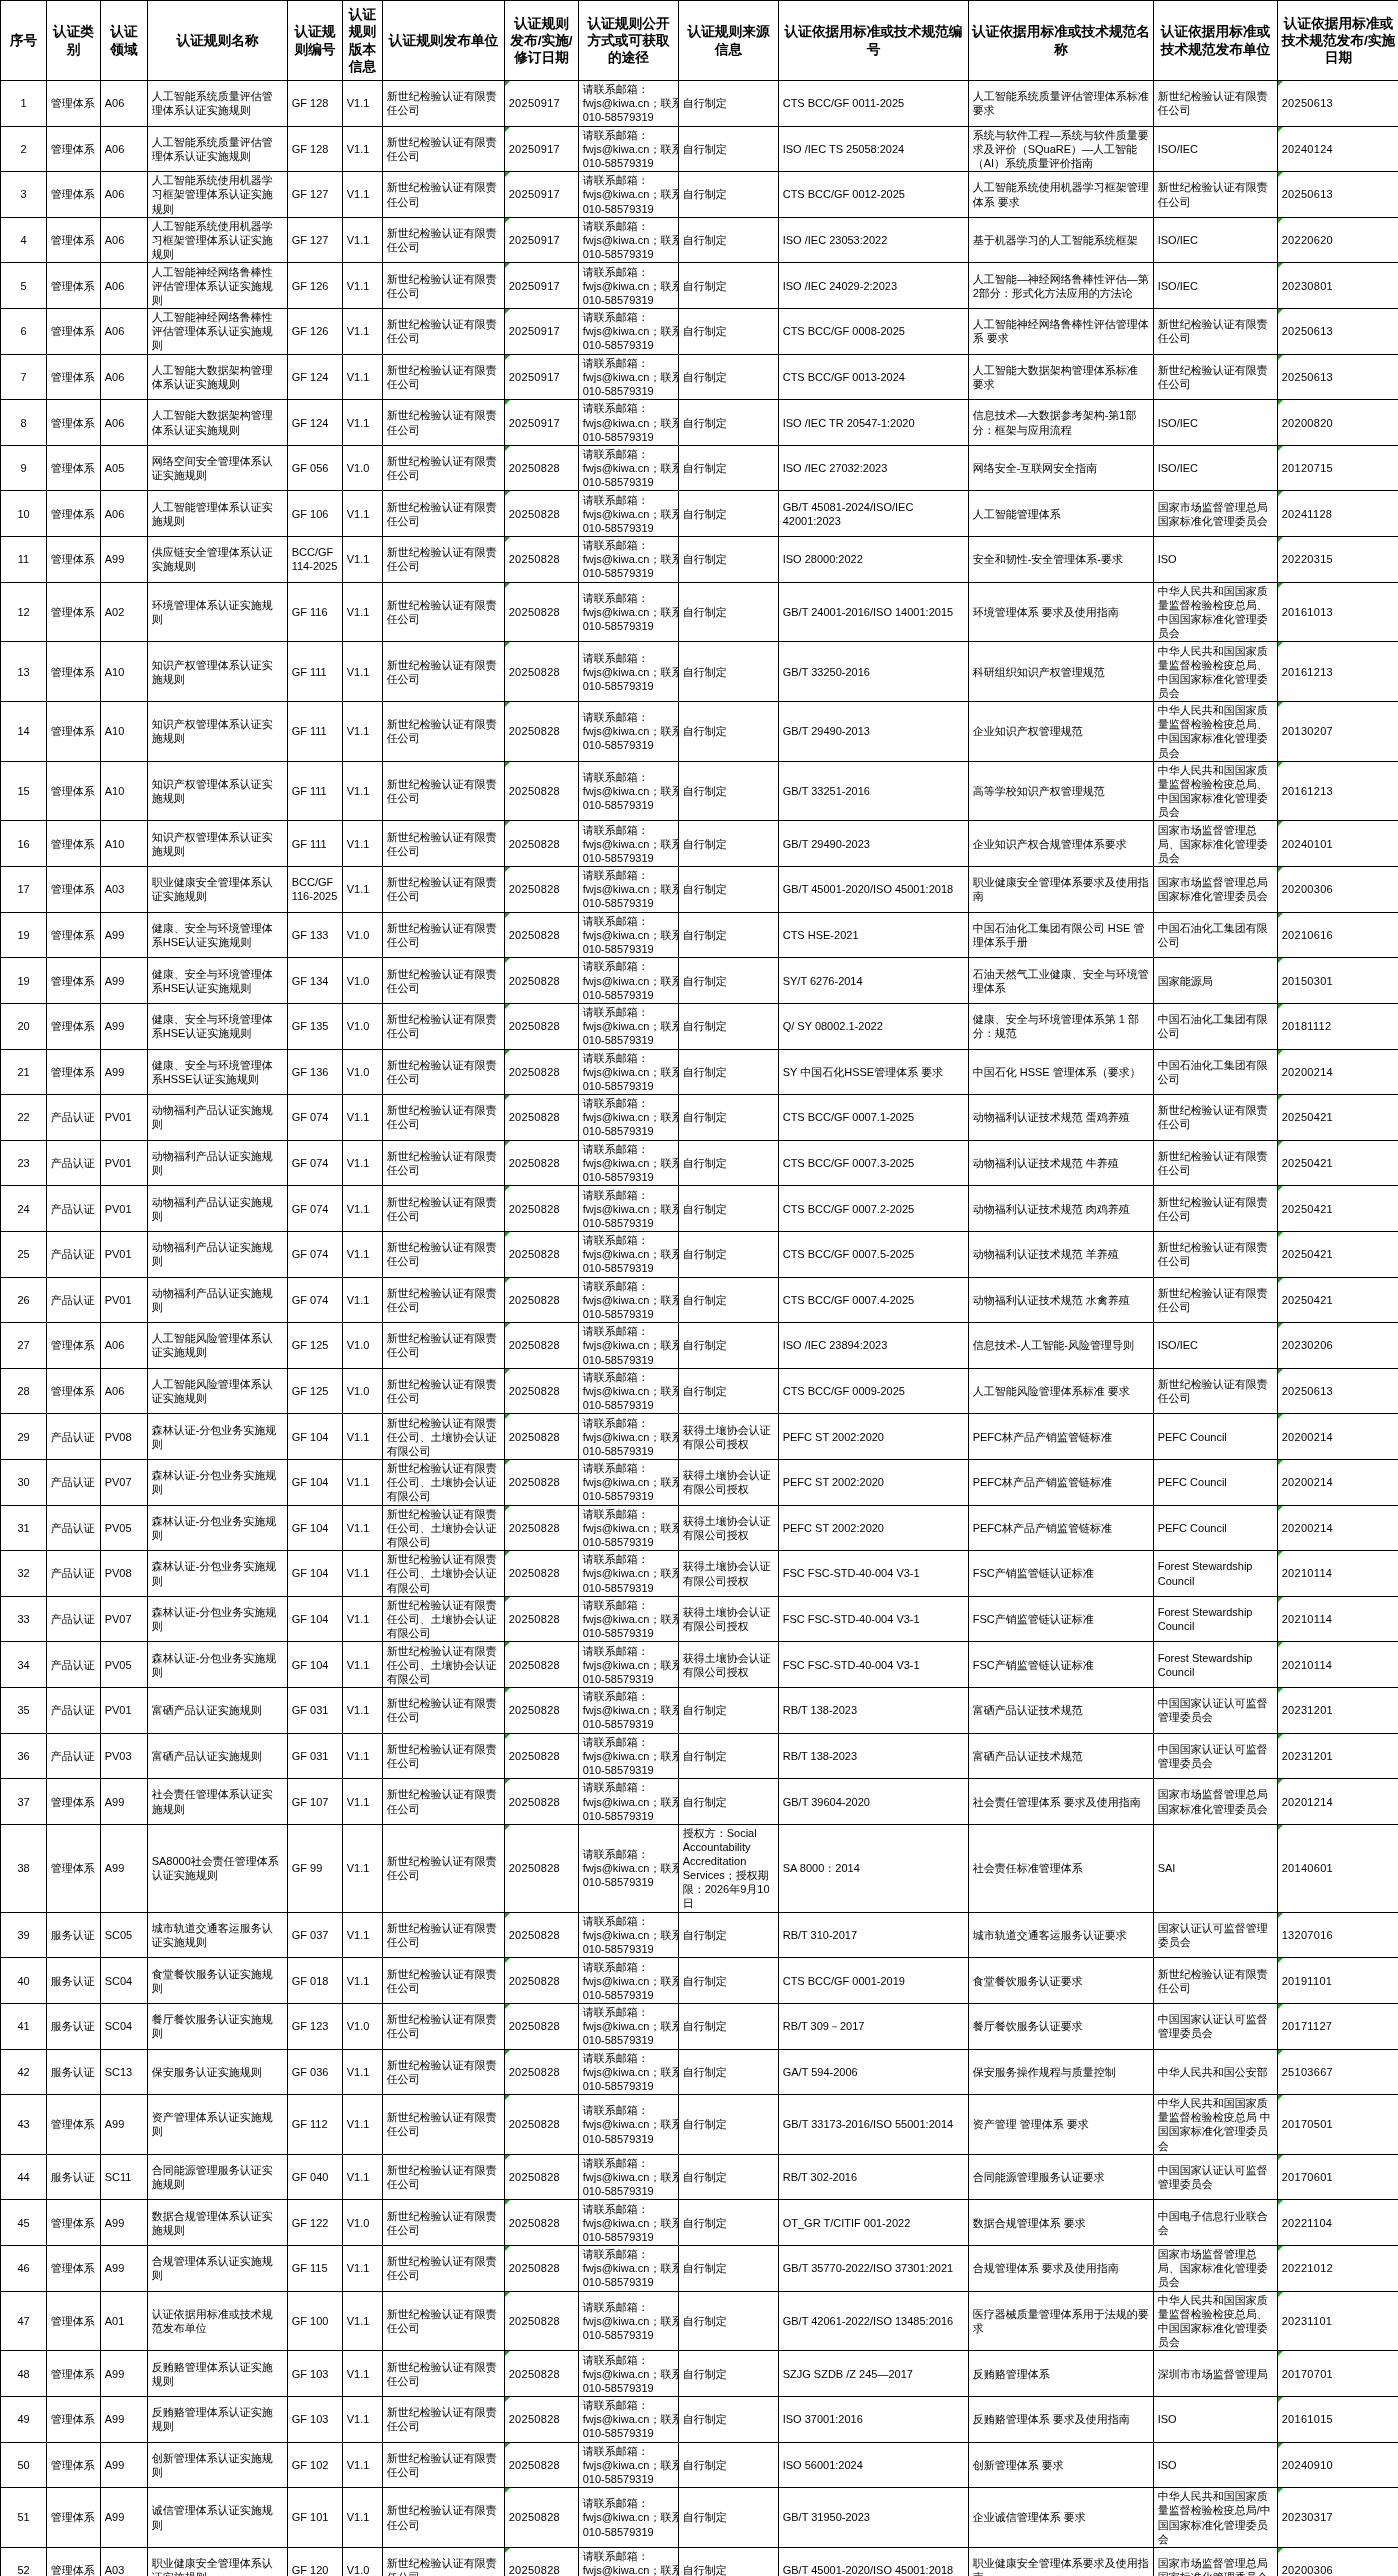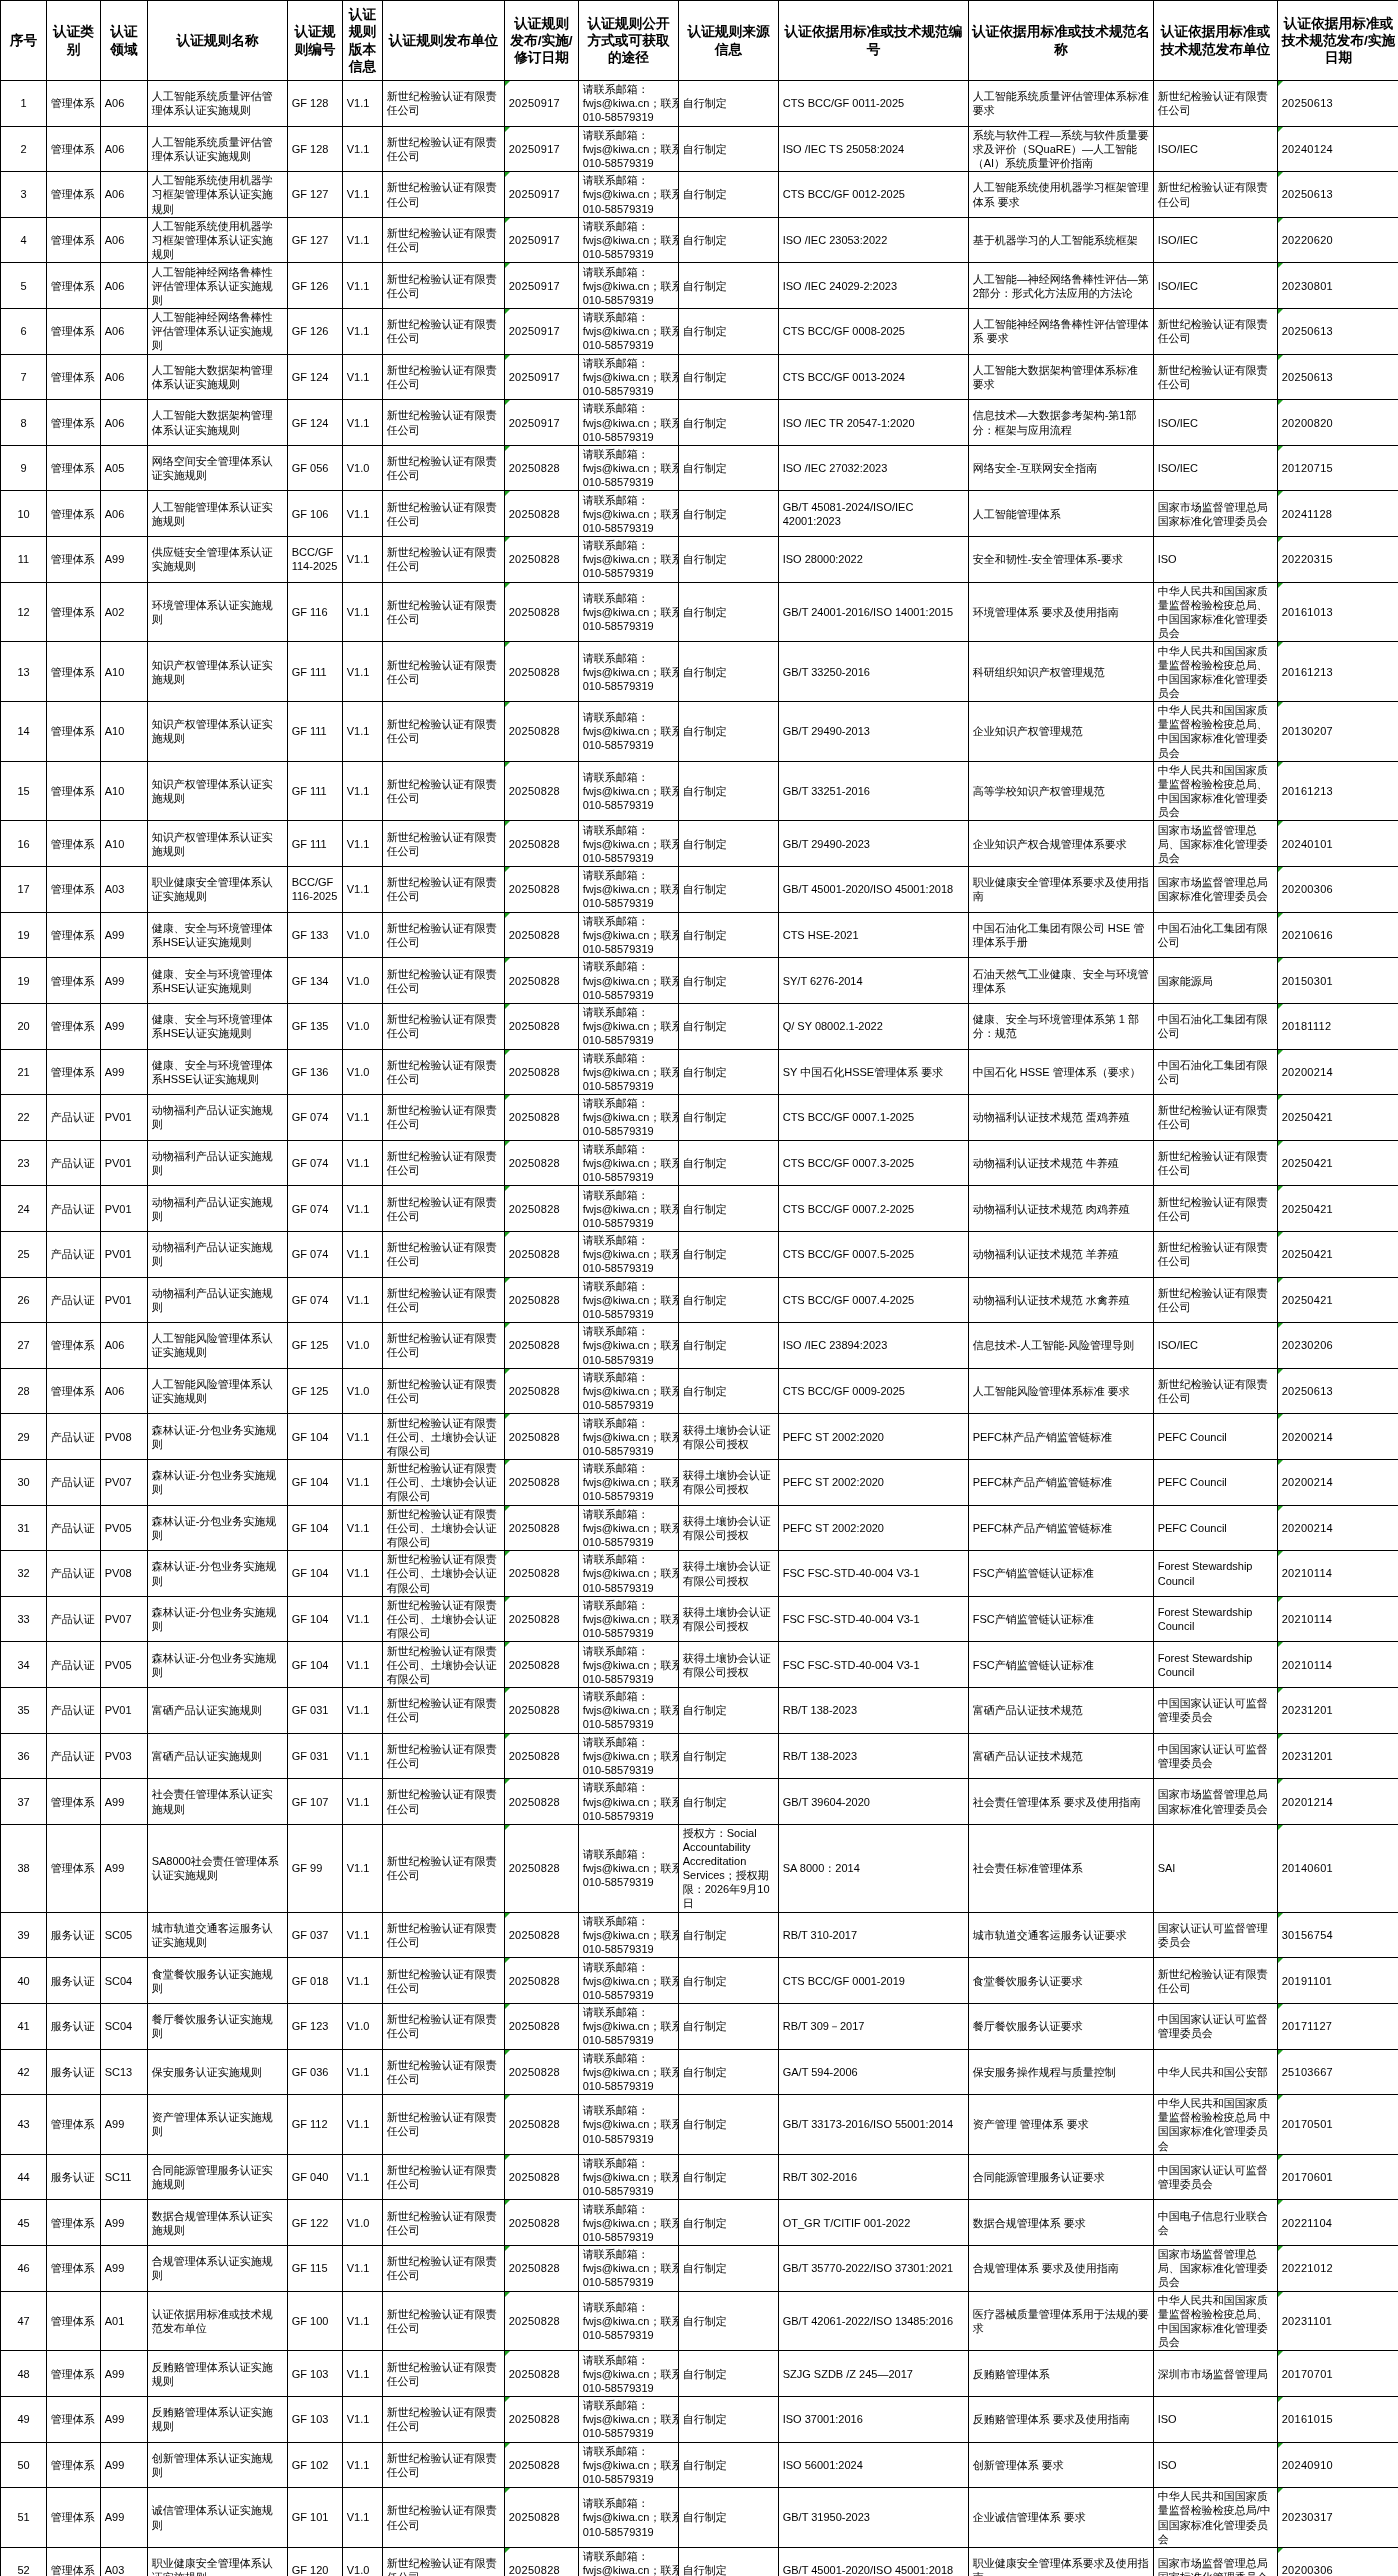--- a/index.html
+++ b/index.html
@@ -750,21 +750,21 @@
         <td class="col-6"><span>V1.1</span></td>
         <td class="col-7"><span>新世纪检验认证有限责任公司</span></td>
         <td class="col-8"><span class="green-tri" style="border-top-color: rgb(31, 161, 31);"></span><span>20250828</span></td>
         <td class="col-9"><span>请联系邮箱：
 fwjs@kiwa.cn；联系电话：
 010-58579319</span></td>
         <td class="col-10"><span>自行制定</span></td>
         <td class="col-11"><span>RB/T 310-2017</span></td>
         <td class="col-12"><span>城市轨道交通客运服务认证要求</span></td>
         <td class="col-13"><span>国家认证认可监督管理委员会</span></td>
-        <td class="col-14"><span class="green-tri" style="border-top-color: rgb(31, 161, 31);"></span><span>30156754</span></td>
+        <td class="col-14"><span class="green-tri" style="border-top-color: rgb(31, 161, 31);"></span><span>13207016</span></td>
       </tr>
       <tr>
         <td class="col-1"><span>40</span></td>
         <td class="col-2"><span>服务认证</span></td>
         <td class="col-3"><span>SC04</span></td>
         <td class="col-4"><span>食堂餐饮服务认证实施规则</span></td>
         <td class="col-5"><span>GF 018</span></td>
         <td class="col-6"><span>V1.1</span></td>
         <td class="col-7"><span>新世纪检验认证有限责任公司</span></td>
         <td class="col-8"><span class="green-tri" style="border-top-color: rgb(31, 161, 31);"></span><span>20250828</span></td>

